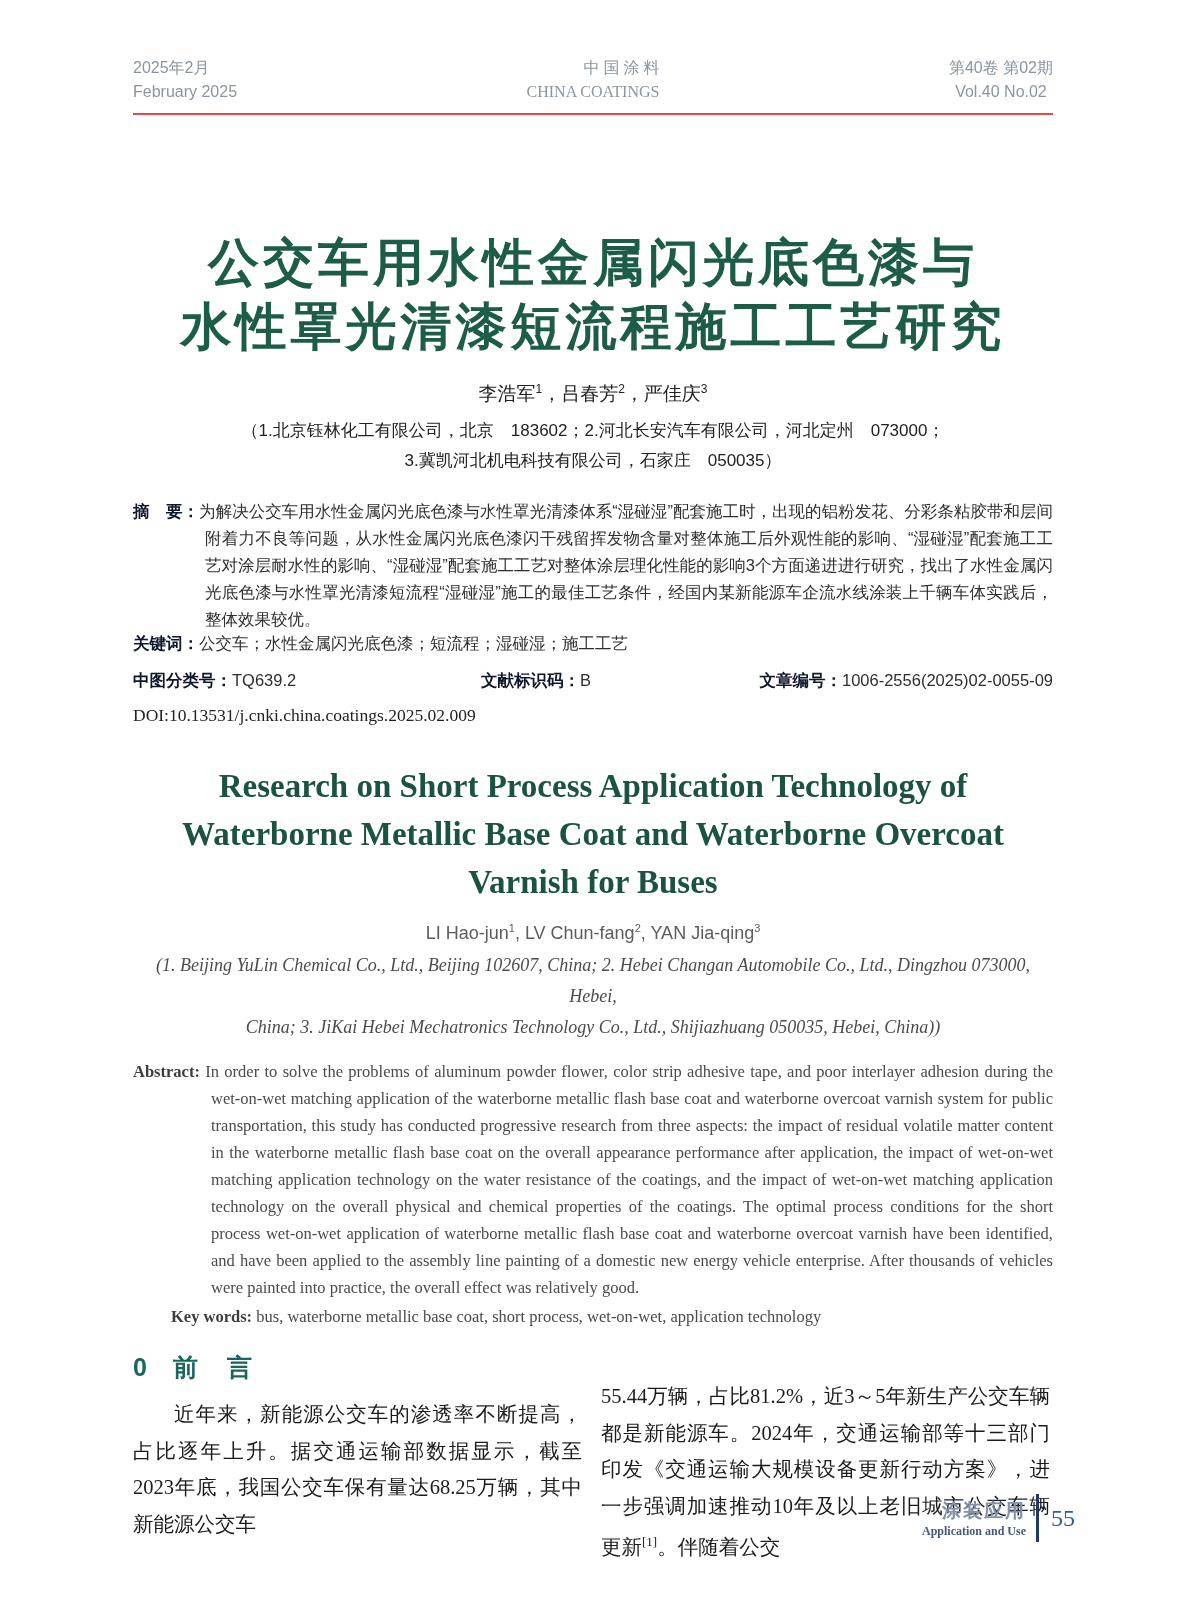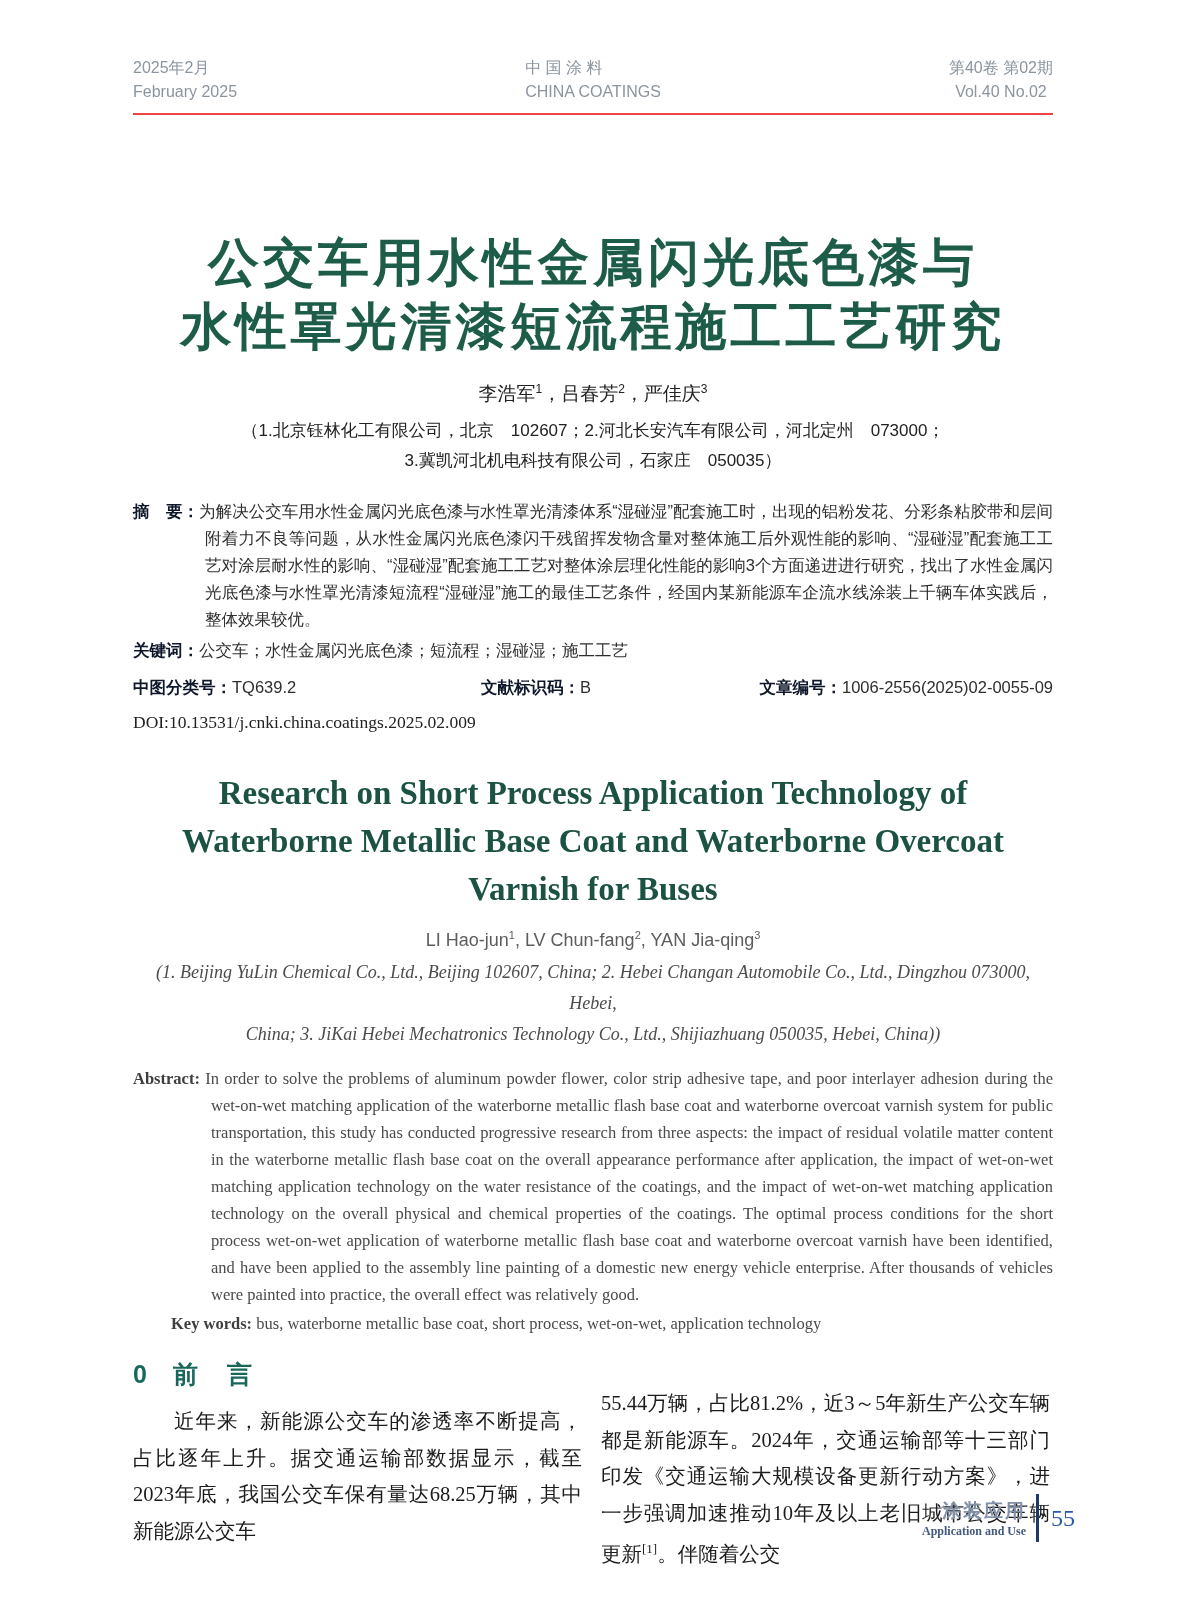--- a/index.html
+++ b/index.html
@@ -14,40 +14,40 @@
   }
   .content{padding:0 134px 0 133px;}
 
   
   .jheader{
     display:flex;justify-content:space-between;align-items:flex-end;
     padding-top:56px;padding-bottom:9px;
     border-bottom:2px solid #ef4444;
     color:#8b959e;font-size:16px;line-height:24px;
   }
-  .jheader .c{text-align:left;}
+  .jheader .c{text-align:right;font-family:Liberation Serif, serif;}
   .jheader .r{text-align:center;}
 
   
   .title-cn{
     margin-top:116px;text-align:center;
     color:#1d5c48;font-weight:700;
     font-size:51px;line-height:64px;letter-spacing:4px;
   }
   .authors-cn{margin-top:22px;text-align:center;font-size:19px;color:#222;}
   .authors-cn sup{font-size:12px;}
   .affil-cn{margin-top:9px;text-align:center;font-size:17px;line-height:30px;color:#222;}
 
   
   .abs-cn{
     margin-top:22px;font-size:16.5px;line-height:27px;color:#2e2e2e;
     text-align:justify;padding-left:72px;text-indent:-72px;
   }
   .lbl-b{font-weight:700;color:#0f172a;}
-  .kw-cn{margin-top:7px;font-size:16.5px;color:#2e2e2e;}
+  .kw-cn{margin-top:0;font-size:16.5px;color:#2e2e2e;}
   .meta-row{
     margin-top:15px;display:grid;grid-template-columns:348px 1fr auto;
     font-size:16.5px;color:#2e2e2e;
   }
   .doi{margin-top:13px;font-family:"Liberation Serif",serif;font-size:17.5px;color:#222;}
 
   
   .title-en{
     margin-top:36px;text-align:center;
     font-family:"Liberation Serif",serif;font-weight:700;
@@ -121,21 +121,21 @@
     <div class="title-cn">
       <div>公交车用水性金属闪光底色漆与</div>
       <div>水性罩光清漆短流程施工工艺研究</div>
     </div>
 
     <div class="authors-cn">
       <span><span>李浩军</span><sup>1</sup><span>，</span></span><span><span>吕春芳</span><sup>2</sup><span>，</span></span><span><span>严佳庆</span><sup>3</sup><span></span></span>
     </div>
 
     <div class="affil-cn">
-      <div>（1.北京钰林化工有限公司，北京　102607；2.河北长安汽车有限公司，河北定州　073000；</div>
+      <div>（1.北京钰林化工有限公司，北京　183602；2.河北长安汽车有限公司，河北定州　073000；</div>
       <div>3.冀凯河北机电科技有限公司，石家庄　050035）</div>
     </div>
 
     <div class="abs-cn">
       <span class="lbl-b">摘　要：</span><span>为解决公交车用水性金属闪光底色漆与水性罩光清漆体系“湿碰湿”配套施工时，出现的铝粉发花、分彩条粘胶带和层间附着力不良等问题，从水性金属闪光底色漆闪干残留挥发物含量对整体施工后外观性能的影响、“湿碰湿”配套施工工艺对涂层耐水性的影响、“湿碰湿”配套施工工艺对整体涂层理化性能的影响3个方面递进进行研究，找出了水性金属闪光底色漆与水性罩光清漆短流程“湿碰湿”施工的最佳工艺条件，经国内某新能源车企流水线涂装上千辆车体实践后，整体效果较优。</span>
     </div>
 
     <div class="kw-cn">
       <span class="lbl-b">关键词：</span><span>公交车；水性金属闪光底色漆；短流程；湿碰湿；施工工艺</span>
     </div>

